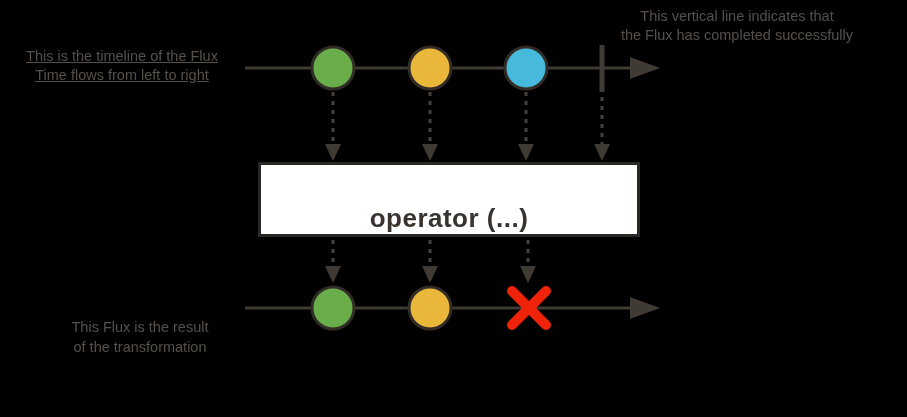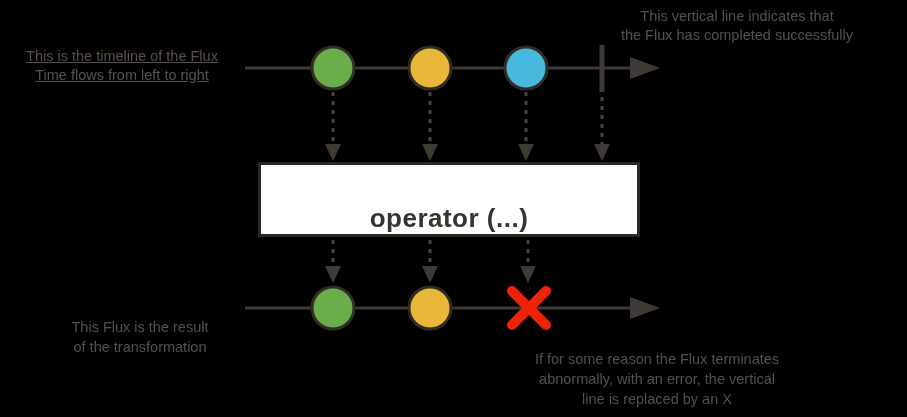--- a/index.html
+++ b/index.html
@@ -96,17 +96,14 @@
 Time flows from left to right</div>
 
 
   <div class="note" style="left:597px; top:7px; width:280px;">This vertical line indicates that
 the Flux has completed successfully</div>
 
 
   <div class="note center" style="left:50px; top:289px; width:180px; line-height:20px;margin-top:28px;">This Flux is the result
 of the transformation</div>
 
-  <div class="note" style="left:507px; top:349px; width:300px; line-height:20px;">If for some reason the Flux terminates
-abnormally, with an error, the vertical
-line is replaced by an X</div>
 
 </div>
 
 </body></html>

